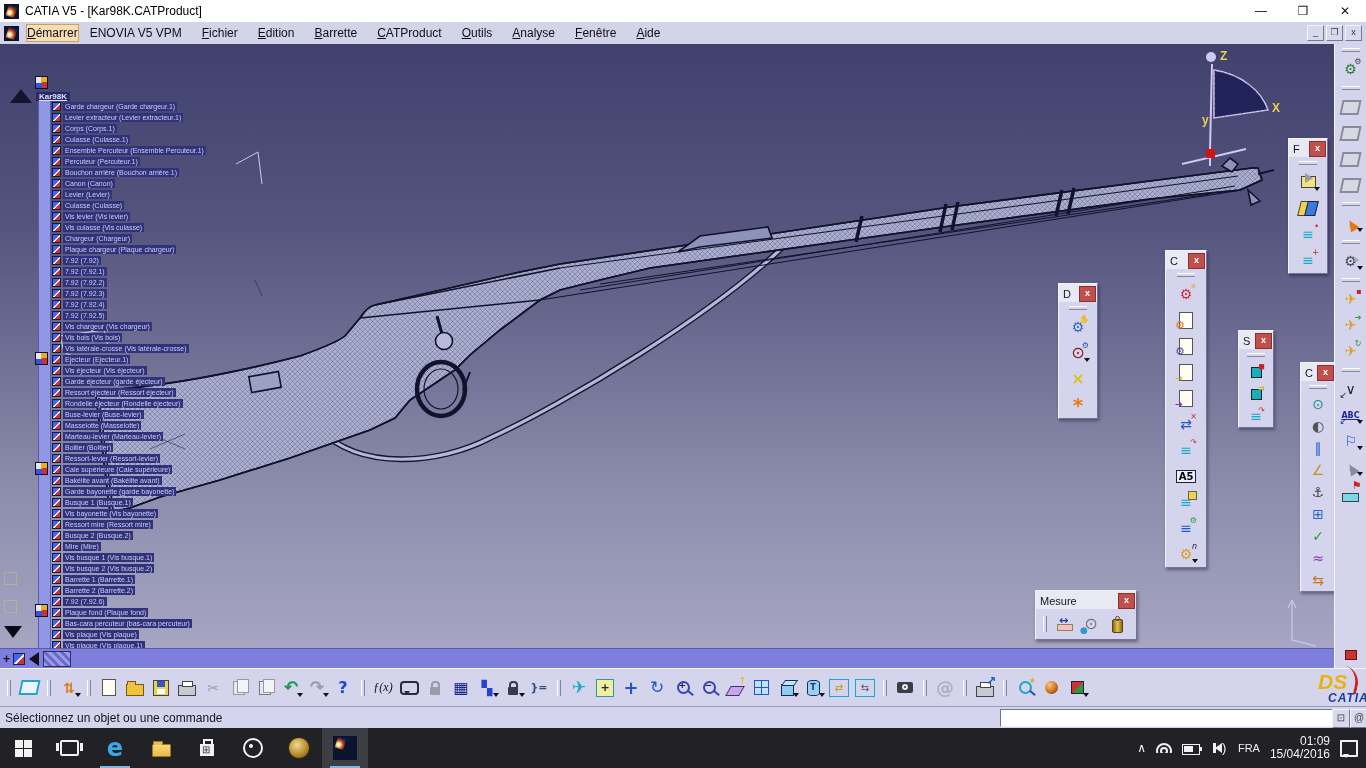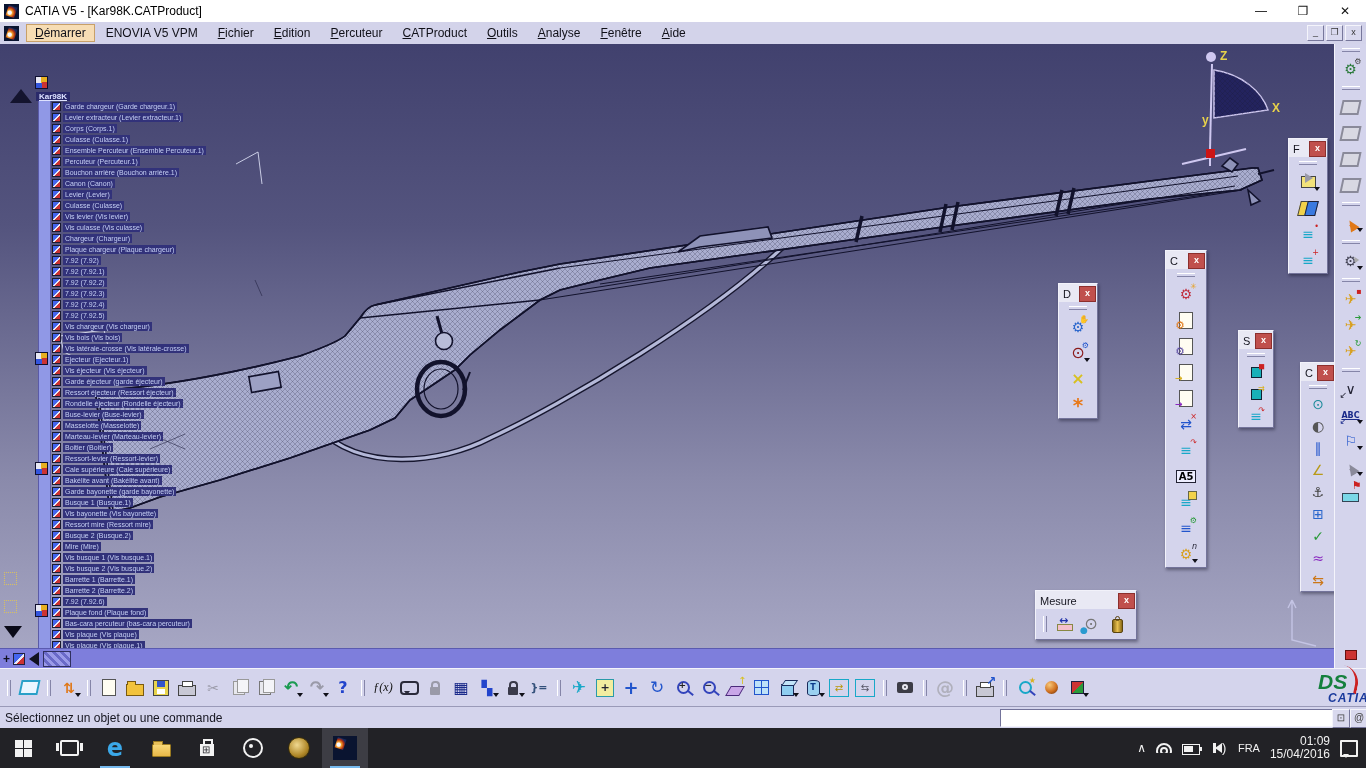--- a/index.html
+++ b/index.html
@@ -9,21 +9,21 @@
   #titlebar{left:0;top:0;width:1366px;height:22px;background:#fff;display:flex;align-items:center;color:#000;font-size:12px;border-bottom:1px solid #d8d8d8;}
   .catia-mini{width:15px;height:15px;margin:0 6px 0 4px;background:#0a1430;position:relative;overflow:hidden;flex:0 0 auto;}
   .catia-mini::before{content:"";position:absolute;left:3px;top:2px;width:9px;height:11px;background:radial-gradient(circle at 35% 65%,#f8f8ff 0 18%,#f0a030 30%,#b03010 55%,#1a2a60 75%);transform:rotate(18deg);}
   #titlebar .caps{margin-left:auto;display:flex;height:100%;}
   .capbtn{width:42px;height:100%;display:flex;align-items:center;justify-content:center;font-size:12px;color:#111;}
   
   #menubar{left:0;top:22px;width:1366px;height:22px;background:#d3d3ea;display:flex;align-items:center;font-size:12px;color:#101018;border-bottom:2px solid #40406a;}
   #menubar .mi{display:inline-block;padding:2px 9px;margin:0 1px;cursor:default;}
   #menubar .mi::first-letter{text-decoration:underline;}
   #menubar .mi:nth-child(2)::first-letter{text-decoration:none;}
-  #menubar .mi:nth-child(1){background:#f7ddb4;border:1px solid #c8a068;padding:1px 8px;}
+  #menubar .mi:nth-child(1){background:#f7ddb4;border:1px solid #c8a068;padding:1px 0;}
   #mdi-caps{margin-left:auto;display:flex;gap:2px;padding-right:4px;}
   .mdibtn{width:15px;height:14px;background:#d9d9ee;border:1px solid;border-color:#f4f4fb #77779b #77779b #f4f4fb;font-size:9px;line-height:12px;text-align:center;color:#333;}
   
   #viewport{left:0;top:44px;width:1334px;height:604px;background:linear-gradient(180deg,#41416e 0%,#54547e 30%,#8a8aab 72%,#a6a6c3 100%);overflow:hidden;}
   #vstrip{left:0;top:648px;width:1334px;height:20px;background:#7e7edc;border-top:1px solid #5a5ab0;display:flex;align-items:center;}
   #vstrip .plus{color:#101020;font-size:12px;font-weight:bold;margin:0 3px;}
   #vstrip .mini-prod{width:10px;height:10px;background:linear-gradient(135deg,#4466ee 45%,#e8e8f4 45% 60%,#cc3333 60%);border:1px solid #202040;margin-right:4px;}
   #vstrip .tri-left{width:0;height:0;border:7px solid transparent;border-right:10px solid #101020;border-left:none;margin-right:4px;}
   #vstrip .hatchbox{width:26px;height:14px;border:1px solid #303060;background:repeating-linear-gradient(45deg,#9a9ae8 0 3px,#6a6ac8 3px 6px);}
   
@@ -133,21 +133,21 @@
   #cortana .circ{width:18px;height:18px;border:2px solid #e8e8e8;border-radius:50%;flex:0 0 auto;}
   #cortana .ph{color:#b8b8bc;font-size:14px;flex:1;}
   .edge-e{font-size:24px;font-weight:bold;color:#3ba8e8;font-family:"DejaVu Sans",sans-serif;}
   #tray{margin-left:auto;display:flex;align-items:center;gap:10px;padding-right:8px;font-size:11px;}
   #tray .clock{text-align:right;line-height:13px;font-size:12px;}
   .tray-chev{font-size:12px;color:#f2f2f2;}
   
   .ylab{fill:#e8d24a;font-weight:bold;font-size:12px;font-family:"Liberation Sans",sans-serif;}
   
   #dslogo{position:absolute;right:2px;top:670px;width:64px;height:34px;}
-  #dslogo .ds{font-size:21px;font-weight:bold;font-style:italic;color:#15803d;position:absolute;left:18px;top:0;}
+  #dslogo .ds{font-size:21px;font-weight:bold;font-style:italic;color:#eab308;position:absolute;left:18px;top:0;}
   #dslogo .cat{font-size:12px;font-weight:bold;font-style:italic;color:#1a3a9c;position:absolute;left:28px;top:21px;letter-spacing:1px;text-align:right;}
   #dslogo .swoosh{position:absolute;left:34px;top:-4px;width:22px;height:26px;border-right:3px solid #cc2222;border-radius:0 70% 0 60%;transform:rotate(12deg);}
 </style>
 </head>
 <body>
 
 <div id="titlebar" class="abs">
   <span class="catia-mini"></span>
   <span>CATIA V5 - [Kar98K.CATProduct]</span>
   <span class="caps">
@@ -158,21 +158,21 @@
 </div>
 
 <div id="menubar" class="abs">
   <span class="catia-mini"></span>
   <span style="display:flex;align-items:center;">
 
   <span class="mi">Démarrer</span>
       <span class="mi">ENOVIA V5 VPM</span>
       <span class="mi">Fichier</span>
       <span class="mi">Edition</span>
-      <span class="mi">Percuteur</span>
+      <span class="mi">Barrette</span>
       <span class="mi">CATProduct</span>
       <span class="mi">Outils</span>
       <span class="mi">Analyse</span>
       <span class="mi">Fenêtre</span>
       <span class="mi">Aide</span>
     </span>
   <span id="mdi-caps">
     <span class="mdibtn">_</span>
     <span class="mdibtn">❐</span>
     <span class="mdibtn">x</span>

